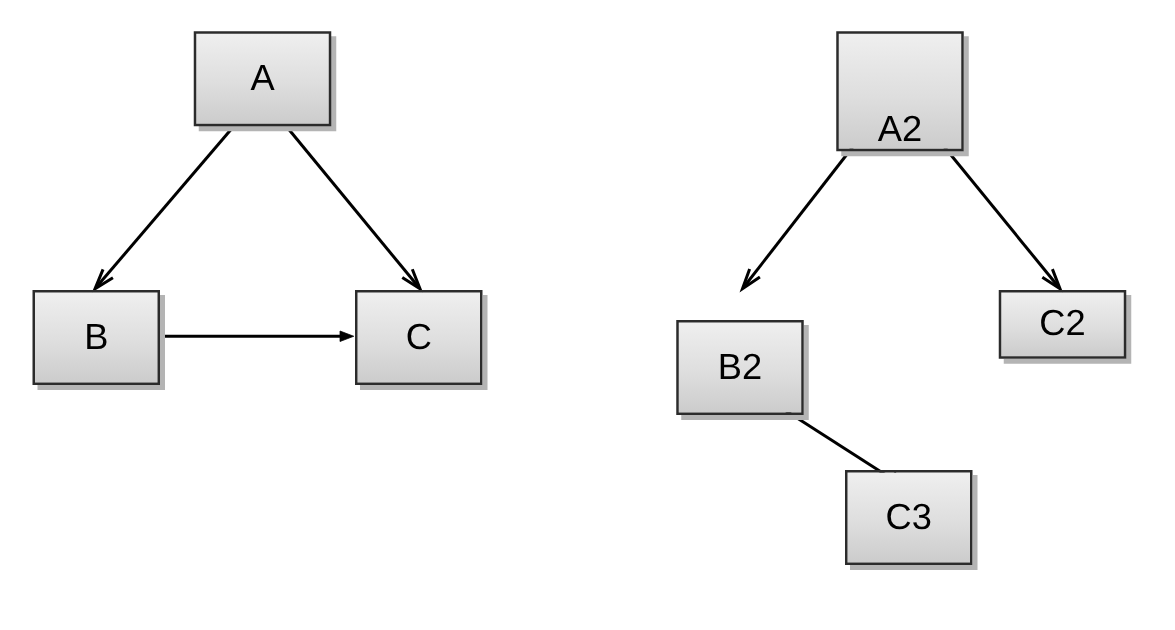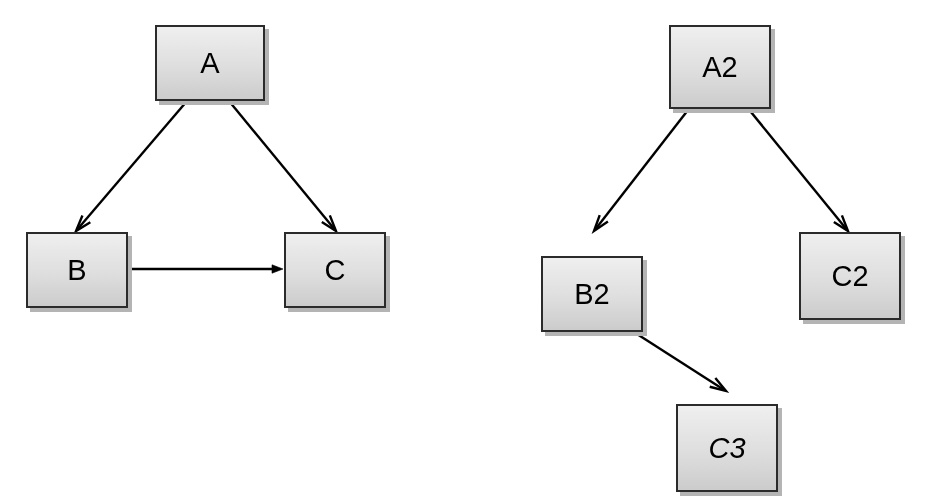--- a/index.html
+++ b/index.html
@@ -85,27 +85,27 @@
   <div id="node-layer">
       <div class="node" style="left: 155px; top: 25px; width: 110px; height: 76px;">
         <span class="node-label">A</span>
       </div>
       <div class="node" style="left: 26px; top: 232px; width: 102px; height: 76px;">
         <span class="node-label">B</span>
       </div>
       <div class="node" style="left: 284px; top: 232px; width: 102px; height: 76px;">
         <span class="node-label">C</span>
       </div>
-      <div class="node" style="left: 669px; top: 25px; width: 102px; height: 84px;">
+      <div class="node" style="left: 669px; top: 25px; width: 102px; height: 96px; align-items: flex-end;">
         <span class="node-label">A2</span>
       </div>
       <div class="node" style="left: 541px; top: 232px; width: 102px; height: 76px; margin-top: 24px;">
         <span class="node-label">B2</span>
       </div>
-      <div class="node" style="left: 799px; top: 232px; width: 102px; height: 88px;">
+      <div class="node" style="left: 799px; top: 232px; width: 102px; height: 55px;">
         <span class="node-label">C2</span>
       </div>
-      <div class="node" style="left: 676px; top: 404px; width: 102px; height: 88px; font-style: italic;">
+      <div class="node" style="left: 676px; top: 376px; width: 102px; height: 76px;">
         <span class="node-label">C3</span>
       </div>
     </div>
 
 </div>
 
 </body></html>

